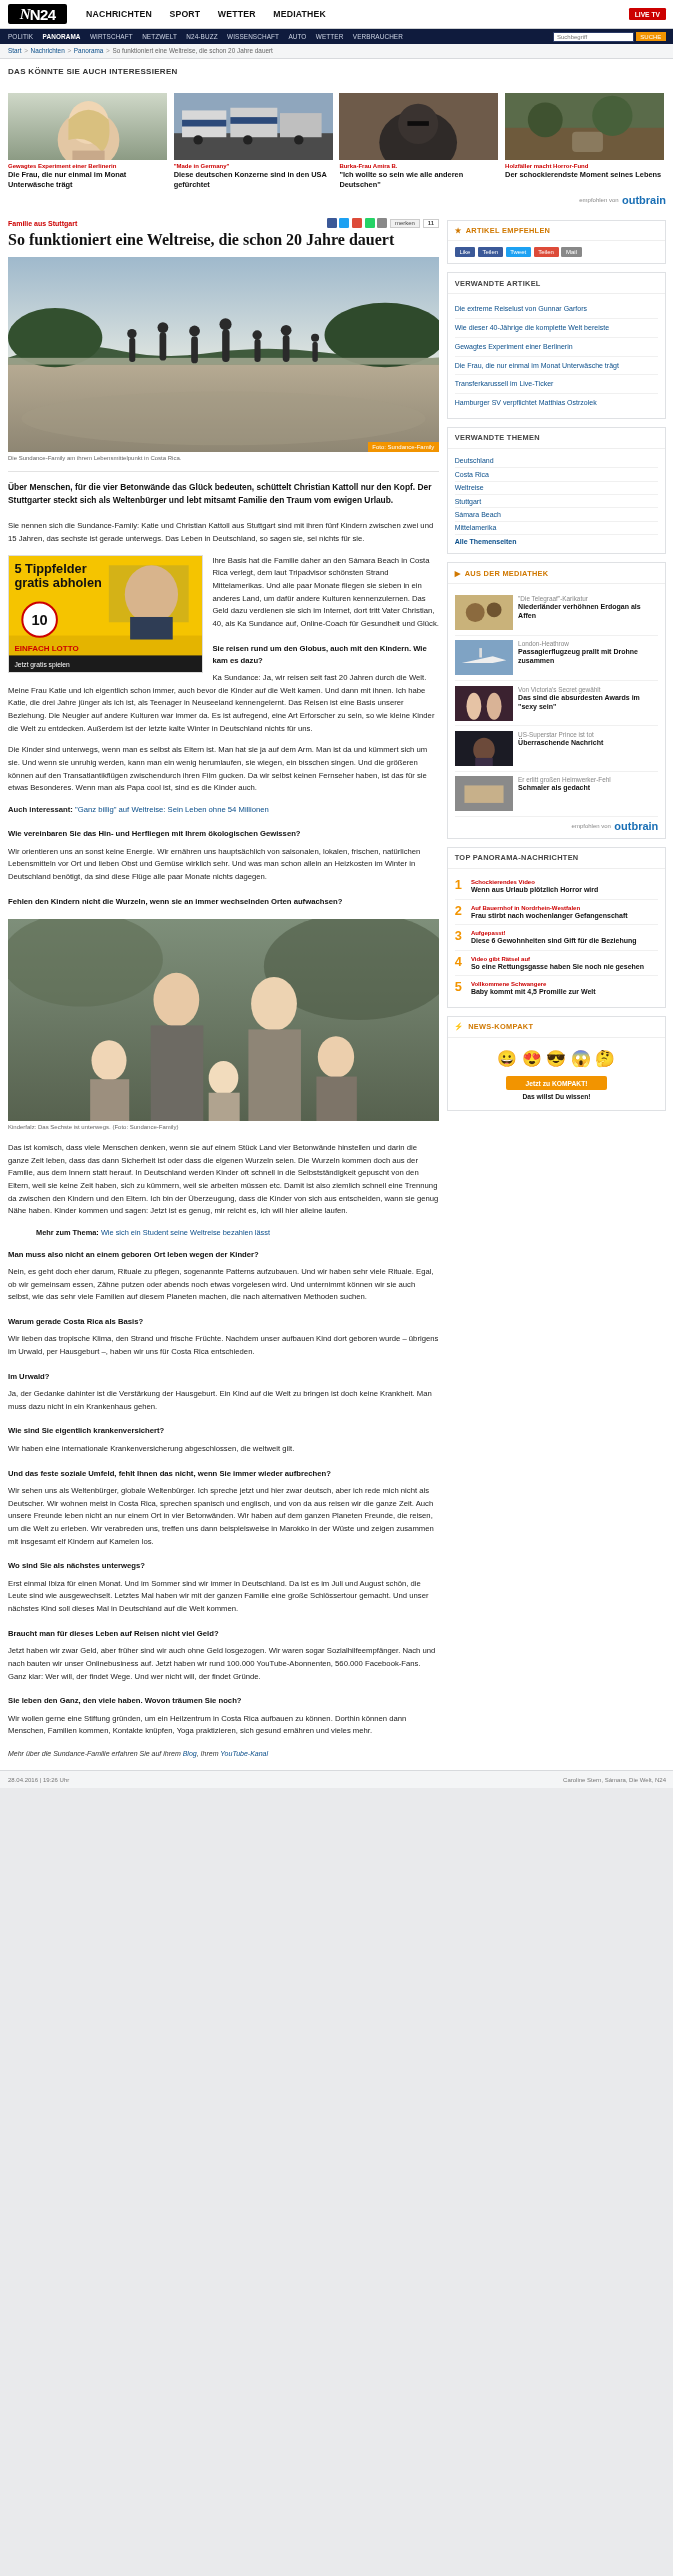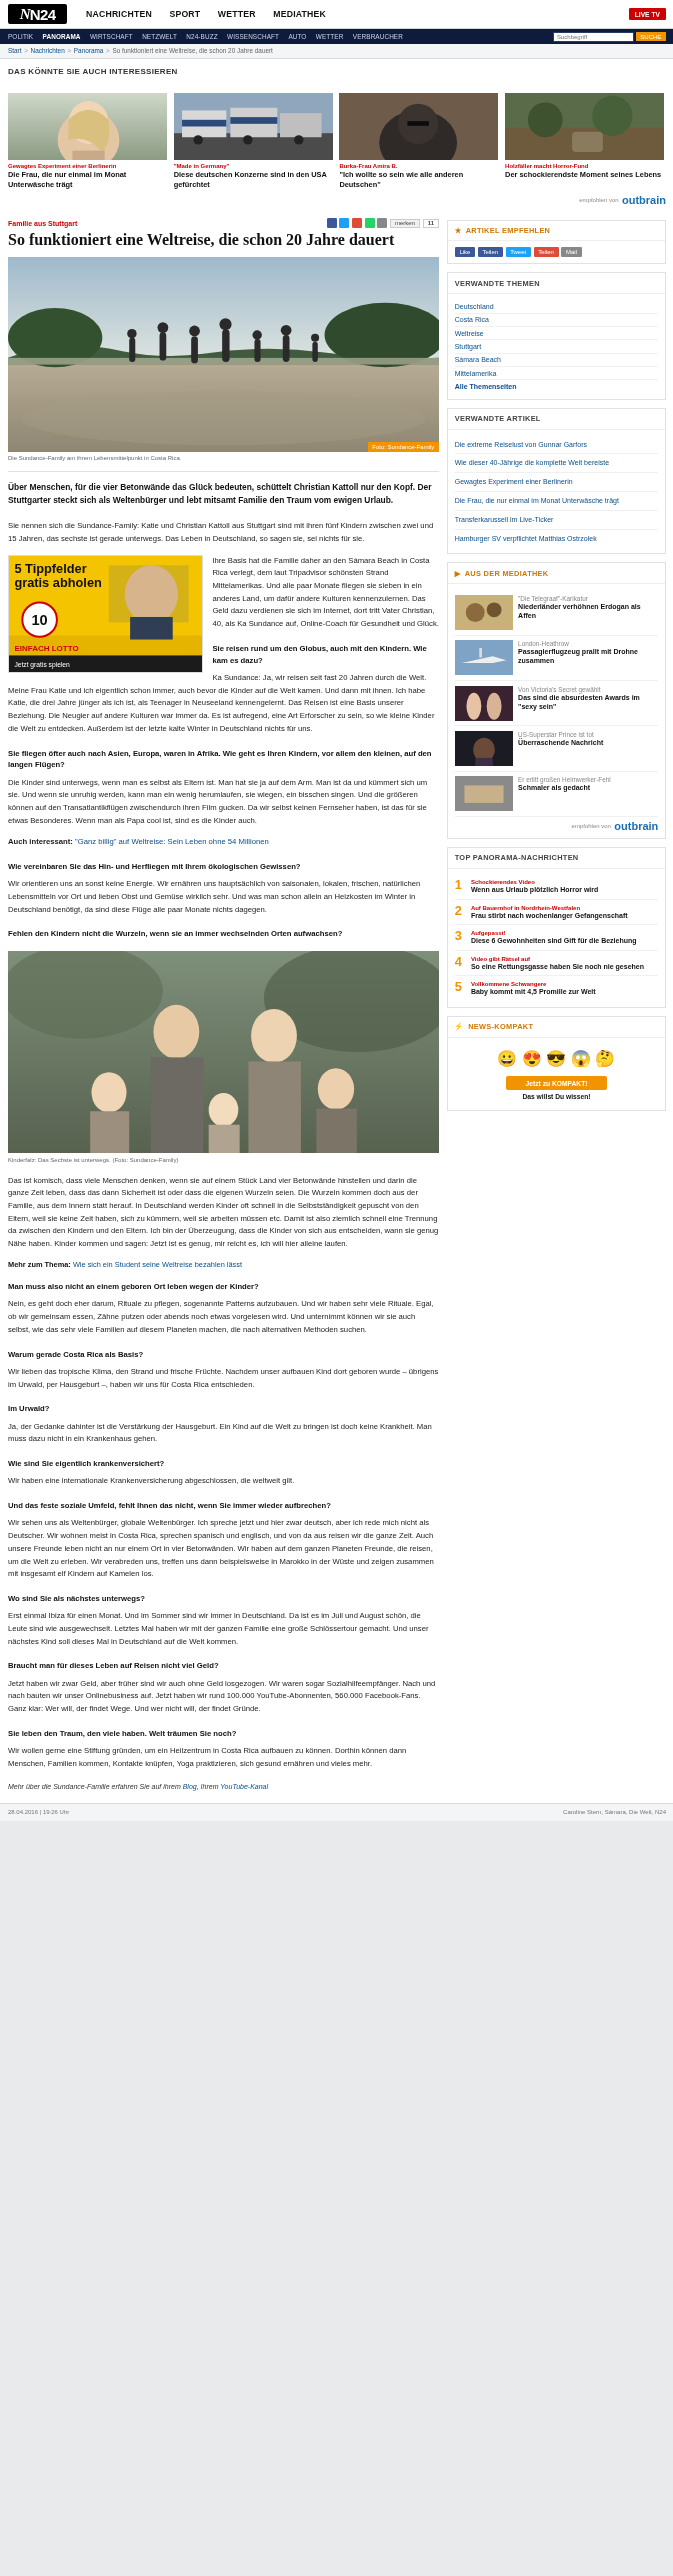--- a/index.html
+++ b/index.html
@@ -81,21 +81,21 @@
   .hero { width:431px; height:195px; position:relative; overflow:hidden; }
   .hero .credit {
     position:absolute; right:0; bottom:0; background:#f29400; color:#fff;
     font-size:6px; padding:2px 4.7px;
   }
   .caption { font-size:6px; color:#666; padding:3.4px 0 9.4px 0; border-bottom:0.7px solid #e2e2e2; margin-bottom:9.4px;}
   .lead { font-size:8.4px; font-weight:bold; line-height:1.5; color:#111; margin-bottom:14px; }
   p.body { font-size:7.7px; line-height:1.65; color:#222; margin:0 0 8.7px 0; }
   h3.q { font-size:7.7px; font-weight:bold; line-height:1.55; color:#111; margin:12px 0 5.4px 0; }
   .more { font-size:7.4px; margin:9.4px 0; }
-  .more b { color:#111; }
+  .more b { color:#111;margin-left:28px; }
 
   .adbox { width:195px; float:left; margin:0 9.4px 6.7px 0; }
   .ad-inner { width:195px; height:118px; position:relative; overflow:hidden; border:0.7px solid #ddd; }
 
   .inlinefig { margin:10.8px 0 4px 0; }
   .inlinefig .img { width:431px; height:202px; overflow:hidden; position:relative; }
   .inlinefig .cap { font-size:6px; color:#666; padding:3.4px 0 8px 0; }
 
   .footer-note { font-size:7px; font-style:italic; color:#333; margin-top:12px; }
 
@@ -340,21 +340,20 @@
           <div style="position:absolute;left:5.4px;bottom:19px;font-size:8px;font-weight:bold;color:#c00">EINFACH LOTTO</div>
           <div style="position:absolute;left:5.4px;bottom:4px;font-size:6.7px;color:#fff">Jetzt gratis spielen</div>
         </div>
       </div>
 
       <p class="body">Ihre Basis hat die Familie daher an den Sámara Beach in Costa Rica verlegt, dem laut Tripadvisor schönsten Strand Mittelamerikas. Und alle paar Monate fliegen sie sieben in ein anderes Land, um dafür andere Kulturen kennenzulernen. Das Geld dazu verdienen sie sich im Internet, dort tritt Vater Christian, 40, als Ka Sundance auf, Online-Coach für Gesundheit und Glück.</p>
 
       <h3 class="q">Sie reisen rund um den Globus, auch mit den Kindern. Wie kam es dazu?</h3>
       <p class="body">Ka Sundance: Ja, wir reisen seit fast 20 Jahren durch die Welt. Meine Frau Katie und ich eigentlich schon immer, auch bevor die Kinder auf die Welt kamen. Und dann mit ihnen. Ich habe Katie, die drei Jahre jünger als ich ist, als Teenager in Neuseeland kennengelernt. Das Reisen ist eine Basis unserer Beziehung. Die Neugier auf andere Kulturen war immer da. Es ist aufregend, eine Art Erforscher zu sein, so wie kleine Kinder die Welt zu entdecken. Außerdem ist der letzte kalte Winter in Deutschland nichts für uns.</p>
 
-      <h3 class="q">Sie fliegen öfter auch nach Asien, Europa, waren in Afrika. Wie geht es Ihren Kindern, vor allem den kleinen, auf den langen Flügen?</h3>
       <p class="body">Die Kinder sind unterwegs, wenn man es selbst als Eltern ist. Man hat sie ja auf dem Arm. Man ist da und kümmert sich um sie. Und wenn sie unruhig werden, kann man ein wenig herumlaufen, sie wiegen, ein bisschen singen. Und die größeren können auf den Transatlantikflügen zwischendurch ihren Film gucken. Da wir selbst keinen Fernseher haben, ist das für sie etwas Besonderes. Wenn man als Papa cool ist, sind es die Kinder auch.</p>
 
       <p class="body">
         <b>Auch interessant:</b>
         <a href="#">"Ganz billig" auf Weltreise: Sein Leben ohne 54 Millionen</a>
       </p>
 
       <h3 class="q">Wie vereinbaren Sie das Hin- und Herfliegen mit Ihrem ökologischen Gewissen?</h3>
       <p class="body">Wir orientieren uns an sonst keine Energie. Wir ernähren uns hauptsächlich von saisonalen, lokalen, frischen, natürlichen Lebensmitteln vor Ort und lieben Obst und Gemüse wirklich sehr. Und was man schon allein an Heizkosten im Winter in Deutschland benötigt, da sind diese Flüge alle paar Monate nichts dagegen.</p>
 
@@ -410,21 +409,21 @@
 
       <h3 class="q">Und das feste soziale Umfeld, fehlt Ihnen das nicht, wenn Sie immer wieder aufbrechen?</h3>
       <p class="body">Wir sehen uns als Weltenbürger, globale Weltenbürger. Ich spreche jetzt und hier zwar deutsch, aber ich rede mich nicht als Deutscher. Wir wohnen meist in Costa Rica, sprechen spanisch und englisch, und von da aus reisen wir die ganze Zeit. Auch unsere Freunde leben nicht an nur einem Ort in vier Betonwänden. Wir haben auf dem ganzen Planeten Freunde, die reisen, um die Welt zu erleben. Wir verabreden uns, treffen uns dann beispielsweise in Marokko in der Wüste und zeigen zusammen mit insgesamt elf Kindern auf Kamelen los.</p>
 
       <h3 class="q">Wo sind Sie als nächstes unterwegs?</h3>
       <p class="body">Erst einmal Ibiza für einen Monat. Und im Sommer sind wir immer in Deutschland. Da ist es im Juli und August schön, die Leute sind wie ausgewechselt. Letztes Mal haben wir mit der ganzen Familie eine große Schlössertour gemacht. Und unser nächstes Kind soll dieses Mal in Deutschland auf die Welt kommen.</p>
 
       <h3 class="q">Braucht man für dieses Leben auf Reisen nicht viel Geld?</h3>
       <p class="body">Jetzt haben wir zwar Geld, aber früher sind wir auch ohne Geld losgezogen. Wir waren sogar Sozialhilfeempfänger. Nach und nach bauten wir unser Onlinebusiness auf. Jetzt haben wir rund 100.000 YouTube-Abonnenten, 560.000 Facebook-Fans. Ganz klar: Wer will, der findet Wege. Und wer nicht will, der findet Gründe.</p>
 
-      <h3 class="q">Sie leben den Traum, den viele haben. Welt träumen Sie noch?</h3>
+      <h3 class="q">Sie leben den Ganz, den viele haben. Wovon träumen Sie noch?</h3>
       <p class="body">Wir wollen gerne eine Stiftung gründen, um ein Heilzentrum in Costa Rica aufbauen zu können. Dorthin können dann Menschen, Familien kommen, Kontakte knüpfen, Yoga praktizieren, sich gesund ernähren und vieles mehr.</p>
 
       <div class="footer-note">
         <span>Mehr über die Sundance-Familie erfahren Sie auf ihrem </span><a href="#">Blog</a><span>, Ihrem </span><a href="#">YouTube-Kanal</a>
       </div>
     </div>
 
     <div class="rail">
 
       <div class="rail-box">
@@ -433,49 +432,49 @@
           <span>ARTIKEL EMPFEHLEN</span>
         </div>
         <div class="rail-body">
           <div class="social-row">
             <span class="sbtn" style="background:#3b5998">Like</span>
             <span class="sbtn" style="background:#3b5998">Teilen</span>
             <span class="sbtn" style="background:#1da1f2">Tweet</span>
             <span class="sbtn" style="background:#dd4b39">Teilen</span>
             <span class="sbtn" style="background:#888">Mail</span>
           </div>
+        </div>
+      </div>
+
+      <div class="rail-box">
+        <div class="rail-head plain">VERWANDTE ARTIKEL</div>
+        <div class="rail-body link-list">
+          <a href="#">Die extreme Reiselust von Gunnar Garfors</a>
+          <a href="#">Wie dieser 40-Jährige die komplette Welt bereiste</a>
+          <a href="#">Gewagtes Experiment einer Berlinerin</a>
+          <a href="#">Die Frau, die nur einmal im Monat Unterwäsche trägt</a>
+          <a href="#">Transferkarussell im Live-Ticker</a>
+          <a href="#">Hamburger SV verpflichtet Matthias Ostrzolek</a>
         </div>
       </div>
 
       <div class="rail-box">
         <div class="rail-head plain">VERWANDTE THEMEN</div>
         <div class="rail-body tag-list">
           <a href="#">Deutschland</a>
           <a href="#">Costa Rica</a>
           <a href="#">Weltreise</a>
           <a href="#">Stuttgart</a>
           <a href="#">Sámara Beach</a>
           <a href="#">Mittelamerika</a>
           <a href="#" class="tag-all">Alle Themenseiten</a>
         </div>
       </div>
 
       <div class="rail-box">
-        <div class="rail-head plain">VERWANDTE ARTIKEL</div>
-        <div class="rail-body link-list">
-          <a href="#">Die extreme Reiselust von Gunnar Garfors</a>
-          <a href="#">Wie dieser 40-Jährige die komplette Welt bereiste</a>
-          <a href="#">Gewagtes Experiment einer Berlinerin</a>
-          <a href="#">Die Frau, die nur einmal im Monat Unterwäsche trägt</a>
-          <a href="#">Transferkarussell im Live-Ticker</a>
-          <a href="#">Hamburger SV verpflichtet Matthias Ostrzolek</a>
-        </div>
-      </div>
-
-      <div class="rail-box">
         <div class="rail-head">
           <span>▶</span>
           <span>AUS DER MEDIATHEK</span>
         </div>
         <div class="rail-body">
 
           <div class="media-item">
             <div class="media-thumb">
               <svg class="ph" viewBox="0 0 86 52" preserveAspectRatio="none">
                 <rect width="86" height="52" fill="#c9b27a"></rect>

